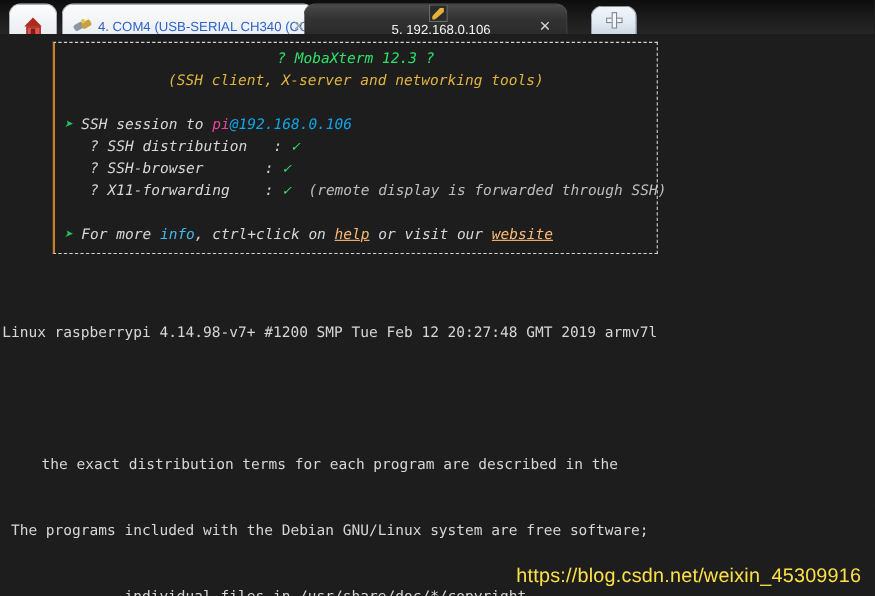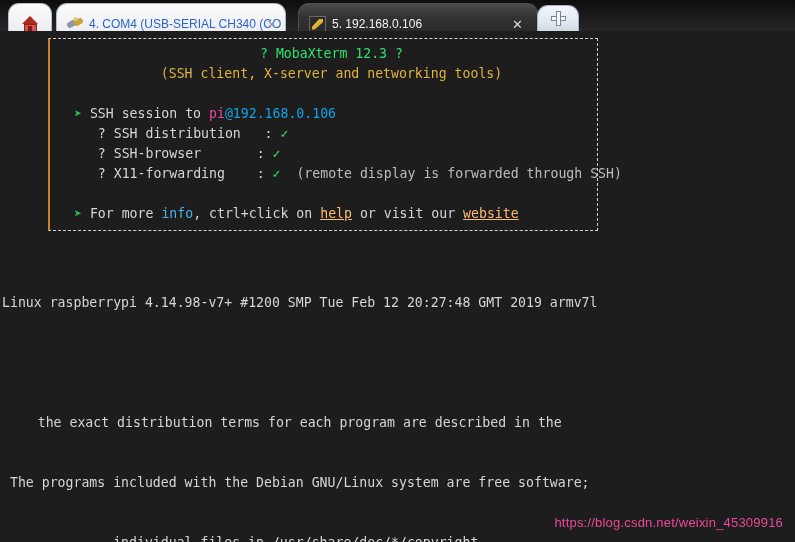--- a/index.html
+++ b/index.html
@@ -54,27 +54,28 @@
   .tab-inactive {
     left: 56px;
     width: 230px;
     padding-left: 10px;
     background: linear-gradient(to bottom, #fbfbfb 0%, #eef1f4 60%, #e0e5ea 100%);
     border: 1px solid #b4bac2;
     border-bottom: none;
     color: #2f63c8;
   }
   .tab-active {
-    left: 298px;
+    left: 276px;
     width: 240px;
     padding-left: 10px;
     background: linear-gradient(to bottom, #4a4a4a 0%, #323232 35%, #242424 100%);
     border: 1px solid #4e4e4e;
     border-bottom: none;
     color: #f2f2f2;
+    flex-direction: column;
   }
   .tab-new {
     left: 537px;
     width: 42px;
     top: 5px;
     height: 26px;
     justify-content: center;
     background: linear-gradient(to bottom, #f2f6fb 0%, #e2e9f1 60%, #cfd9e4 100%);
     border: 1px solid #aab4c0;
     border-bottom: none;
@@ -181,21 +182,22 @@
     overflow: hidden;
   }
   .banner {
     position: absolute;
     left: 48px;
     top: 7px;
     width: 550px;
     box-sizing: border-box;
     border: 1px dashed #cfd4d8;
     border-left: 2px solid #c8822a;
-    padding: 5px 8px 6px 24px;
+    padding: 5px 8px 6px 8px;
+    font-style: italic;
   }
   .banner .line { white-space: pre; }
   .center { text-align: center; }
 
   .out {
     position: absolute;
     left: 2px;
     top: 0;
     white-space: pre;
   }
@@ -209,23 +211,23 @@
   .c-pink    { color: #e8449c; }
   .c-cyan    { color: #46b6e8; }
   .c-white   { color: #d6d6d6; text-align: center; }
   .c-grey    { color: #bdbdbd; }
   .link { color: #fdba74; text-decoration: underline; }
 
   .watermark {
     position: absolute;
     right: 12px;
     bottom: 9px;
-    color: #ec4899;
+    color: #fde047;
     font-family: "Liberation Sans", sans-serif;
-    font-size: 13px;
+    font-size: 18px;
     letter-spacing: 0.2px;
   }
 </style>
 </head>
 <body>
 
 <div class="tabbar">
   <div class="tabbar-strip"></div>
 
   <div class="tab tab-home">

